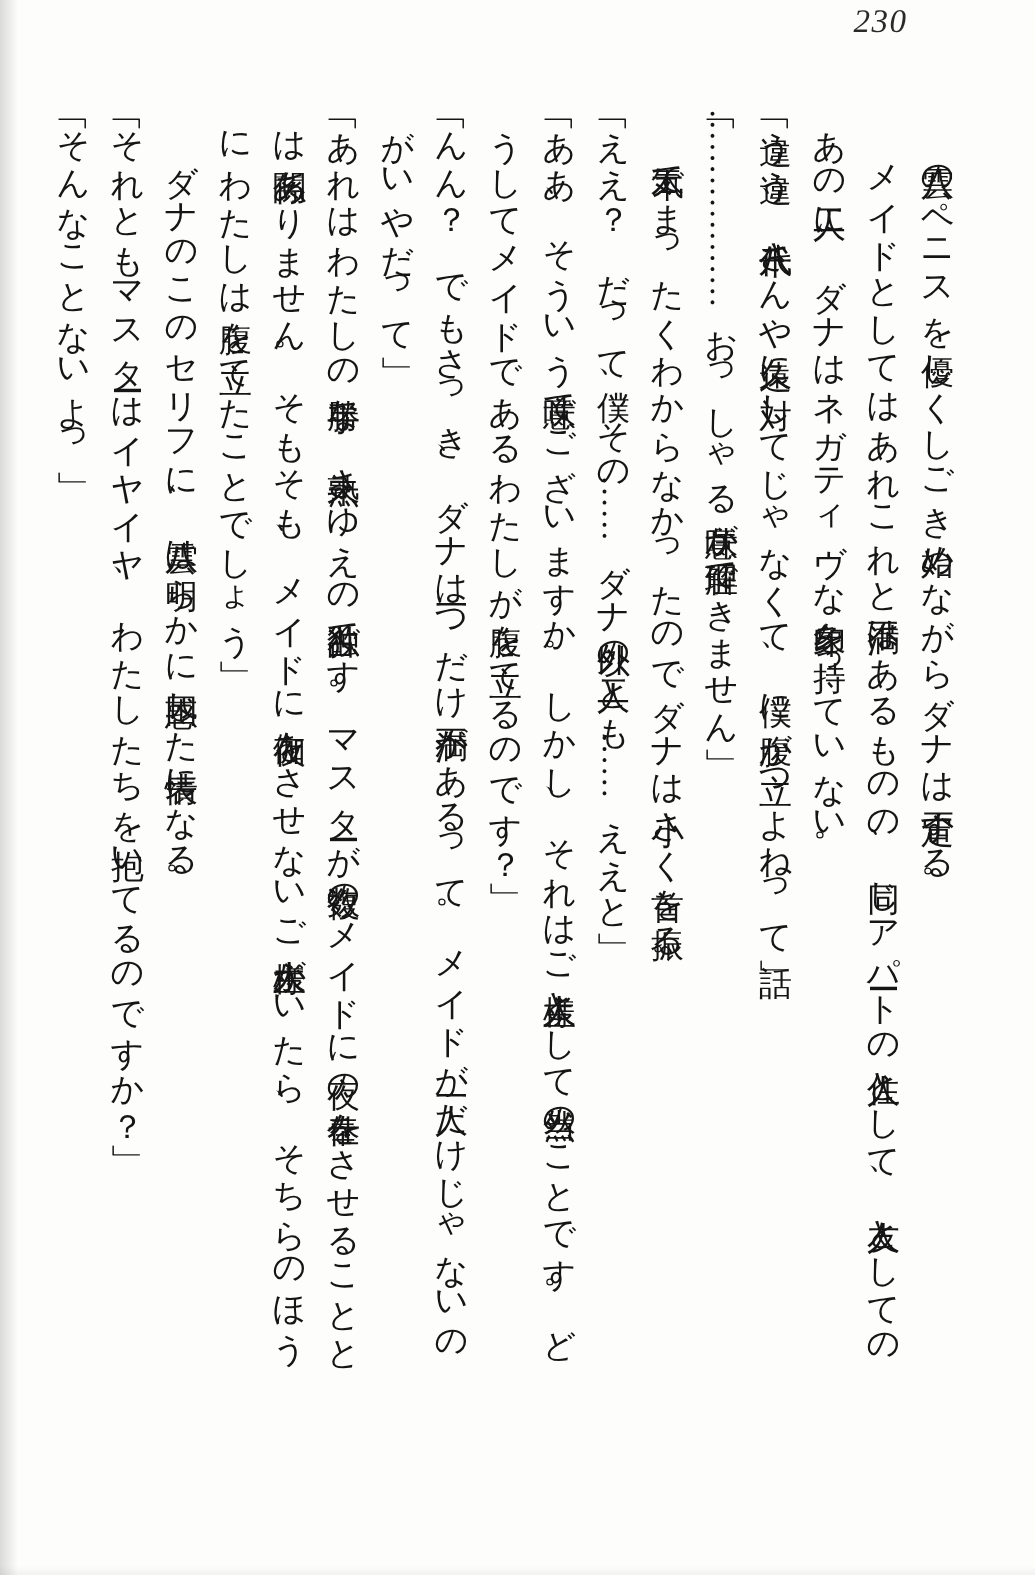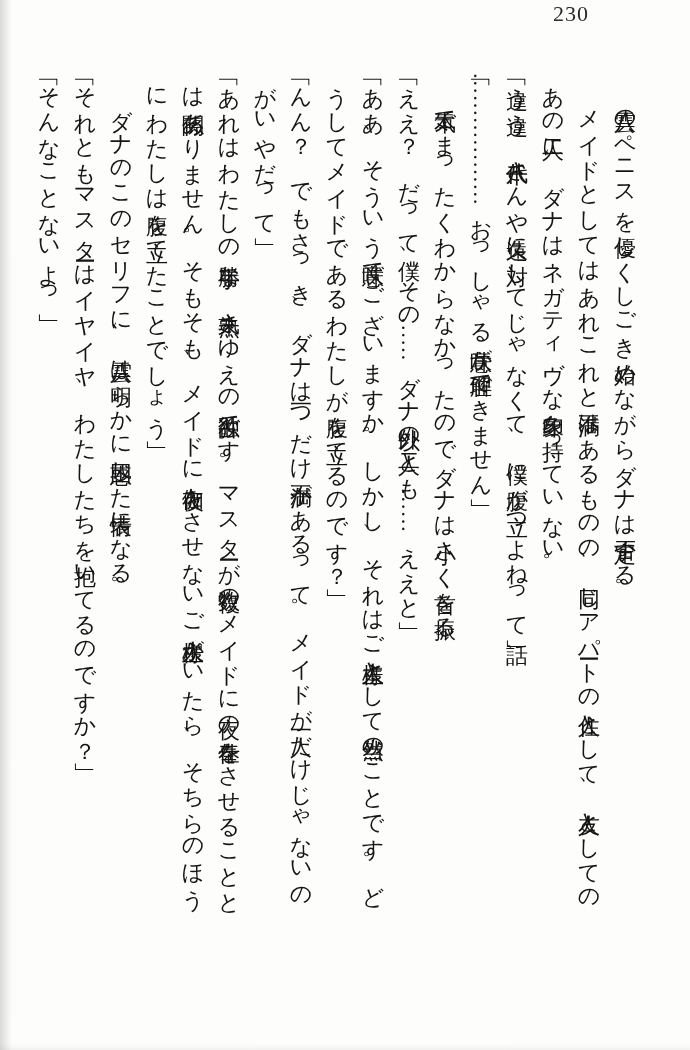--- a/index.html
+++ b/index.html
@@ -33,22 +33,23 @@
     left: 0;
     bottom: 0;
     width: 100%;
     height: 6px;
     background: linear-gradient(to top, rgba(60,60,60,0.06), rgba(60,60,60,0));
     pointer-events: none;
   }
   .page-number {
     position: absolute;
     top: 1px;
-    right: 101px;
+    right: 85px;
     font-size: 22px;
+    font-style: italic;
     color: #2a2a2a;
     letter-spacing: 1px;
   }
   .text-block {
     position: absolute;
     top: 72px;
     right: 47px;
     width: 614px;
     height: 845px;
     writing-mode: vertical-rl;

